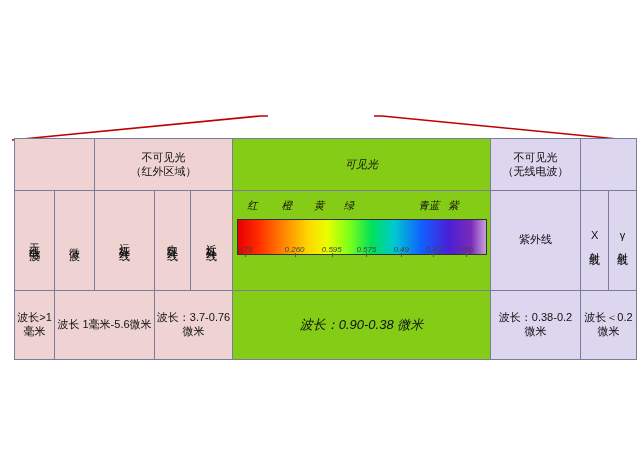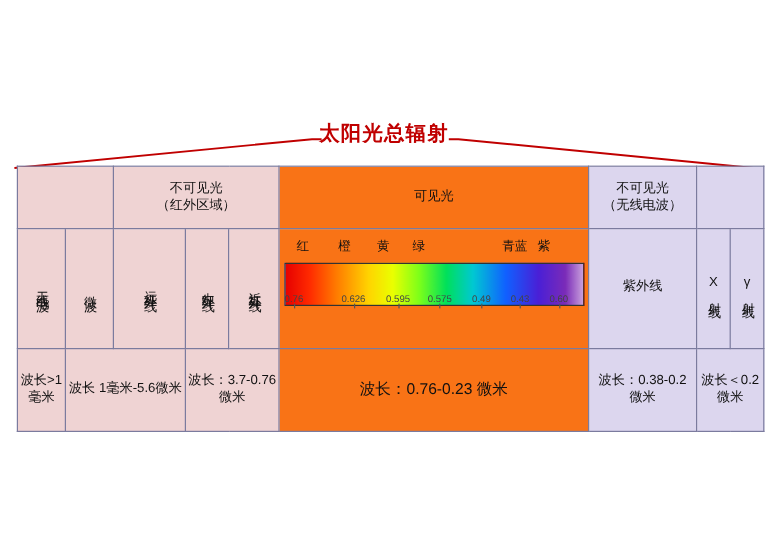--- a/index.html
+++ b/index.html
@@ -63,21 +63,21 @@
   }
 
   
   .r1 { height: 48px; margin-top: 36px; }
   .r2 { height: 92px; }
   .r3 { height: 64px; border-radius: 14px; }
 
   
   .pink    { background: #efd3d3; }
   .lav     { background: #dcd6ee; }
-  .white   { background: #f97316; }
+  .white   { background: #84cc16; font-style: italic; }
 
   .vert {
     writing-mode: vertical-rl;
     text-orientation: upright;
     letter-spacing: 2px;
     display: inline-block;
     line-height: 1.1;
   }
   .hdr { font-size: 12px; }
   .big { font-size: 13px; }
@@ -132,21 +132,20 @@
     width: 1px;
     height: 4px;
     background: #555;
   }
 </style>
 </head>
 <body>
 
 <div id="stage">
 
-  <div class="title">太阳光总辐射</div>
 
   <svg class="bracket" viewBox="0 0 620 30" preserveAspectRatio="none">
     <polyline points="2,28 250,4 258,4" fill="none" stroke="#c00000" stroke-width="1.6"></polyline>
     <polyline points="618,28 372,4 364,4" fill="none" stroke="#c00000" stroke-width="1.6"></polyline>
   </svg>
 
   <table class="table">
     <colgroup>
       <col style="width:40px">
       <col style="width:40px">
@@ -197,21 +196,21 @@
         <div class="specwrap">
           <div class="spectrum"></div>
         <span class="spec-label" style="left: 18.38px;">红</span>
               <span class="spec-label" style="left: 53.1px;">橙</span>
               <span class="spec-label" style="left: 85.34px;">黄</span>
               <span class="spec-label" style="left: 115.1px;">绿</span>
               <span class="spec-label" style="left: 195px;">青蓝</span>
               <span class="spec-label" style="left: 219.26px;">紫</span>
               <span class="spec-tick" style="left: 10.94px;">0.76</span>
               <span class="tickmark" style="left: 10.94px;"></span>
-              <span class="spec-tick" style="left: 60.54px;">0.626</span>
+              <span class="spec-tick" style="left: 60.54px;">0.260</span>
               <span class="tickmark" style="left: 60.54px;"></span>
               <span class="spec-tick" style="left: 97.74px;">0.595</span>
               <span class="tickmark" style="left: 97.74px;"></span>
               <span class="spec-tick" style="left: 132.46px;">0.575</span>
               <span class="tickmark" style="left: 132.46px;"></span>
               <span class="spec-tick" style="left: 167.18px;">0.49</span>
               <span class="tickmark" style="left: 167.18px;"></span>
               <span class="spec-tick" style="left: 199.42px;">0.43</span>
               <span class="tickmark" style="left: 199.42px;"></span>
               <span class="spec-tick" style="left: 231.66px;">0.60</span>
@@ -234,21 +233,21 @@
       <td class="pink">
         <span>波长&gt;1毫米</span>
       </td>
       <td class="pink" colspan="2">
         <span>波长 1毫米-5.6微米</span>
       </td>
       <td class="pink" colspan="2">
         <span>波长：3.7-0.76微米</span>
       </td>
       <td class="white">
-        <span class="big">波长：0.76-0.23 微米</span>
+        <span class="big">波长：0.90-0.38 微米</span>
       </td>
       <td class="lav">
         <span>波长：0.38-0.2 微米</span>
       </td>
       <td class="lav" colspan="2">
         <span>波长＜0.2 微米</span>
       </td>
     </tr>
   </tbody>
     </table>

